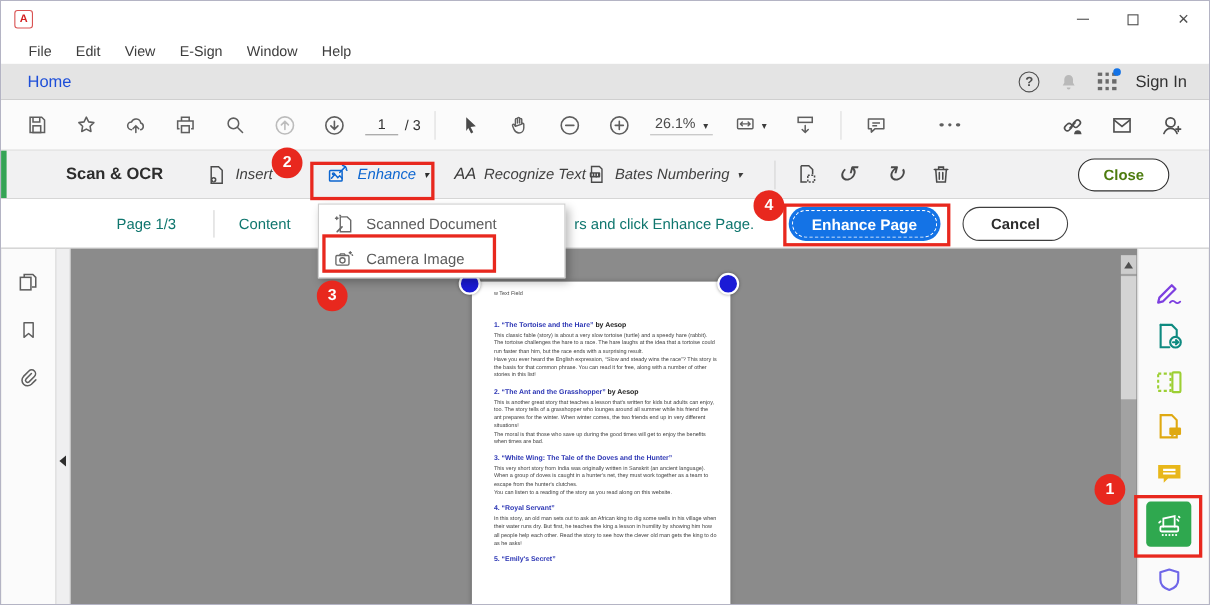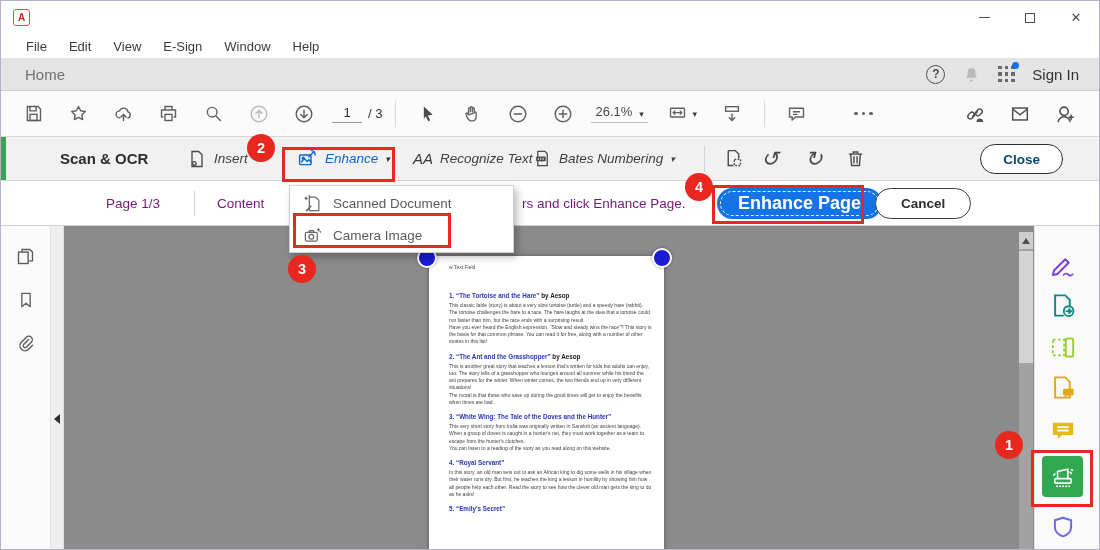--- a/index.html
+++ b/index.html
@@ -13,21 +13,21 @@
   .wintitle{font-size:13px;color:#323232;}
   .wincontrols{margin-left:auto;display:flex;height:100%;}
   .winbtn{width:46px;height:100%;display:flex;align-items:center;justify-content:center;color:#4f4f4f;font-size:13px;}
   .min-glyph{width:11px;height:0;border-top:1.4px solid #4f4f4f;display:block;}
   .max-glyph{width:10px;height:10px;border:1.3px solid #4f4f4f;display:block;}
   
   .menubar{position:absolute;left:0;top:33px;width:100%;height:24px;background:#fff;display:flex;align-items:center;padding-left:14px;font-size:13px;color:#3c3c3c;}
   .menubar span{padding:0 11px;}
   
   .tabbar{position:absolute;left:0;top:57px;width:100%;height:33px;background:#e4e4e4;border-bottom:1px solid #cfcfcf;display:flex;align-items:center;}
-  .tabitem{font-size:15px;color:#737373;padding:0 24px;height:100%;display:flex;align-items:center;}
+  .tabitem{font-size:15px;color:#1d4ed8;padding:0 24px;height:100%;display:flex;align-items:center;}
   .doctab{margin-left:18px;width:186px;height:34px;margin-bottom:-1px;background:#fcfcfc;border:1px solid #cfcfcf;border-bottom:none;
     display:flex;align-items:center;justify-content:center;gap:26px;font-size:13.5px;color:#323232;position:relative;z-index:2;}
   .tabclose{color:#6a6a6a;font-size:14px;}
   .tabright{margin-left:auto;display:flex;align-items:center;gap:17px;padding-right:20px;}
   .helpcirc{width:19px;height:19px;border:1.4px solid #4f4f4f;border-radius:50%;color:#4f4f4f;font-size:12px;font-weight:bold;display:flex;align-items:center;justify-content:center;}
   .grid9{position:relative;width:17px;height:17px;display:grid;grid-template-columns:repeat(3,1fr);gap:2.5px;}
   .grid9 i{width:3.5px;height:3.5px;background:#6b6b6b;}
   .grid9 .bluedot{position:absolute;right:-4px;top:-4px;width:7px;height:7px;border-radius:50%;background:#1473e6;}
   .signin{font-size:15px;color:#323232;}
   
@@ -42,28 +42,28 @@
   .dots3 i{width:3.5px;height:3.5px;border-radius:50%;background:#5f5f5f;}
   .tbright{margin-left:auto;display:flex;align-items:center;padding-right:12px;}
   
   .scanbar{position:absolute;left:0;top:136px;width:100%;height:44px;background:#f1f1f2;border-bottom:1px solid #d6d6d6;}
   .greenbar{position:absolute;left:0;top:0;width:5px;height:100%;background:#35a455;}
   .scantitle{position:absolute;left:30px;top:0;height:100%;display:flex;align-items:center;font-size:15px;font-weight:600;color:#2d2d2d;margin-left:29px;}
   .sbtn{position:absolute;top:0;height:100%;display:flex;align-items:center;gap:7px;font-size:13.5px;color:#404040;font-style:italic;}
   .sbtn.blue{color:#0d66d0;}
   .ssep{position:absolute;top:9px;width:1px;height:26px;background:#d4d4d4;}
   .closepill{position:absolute;right:36px;top:7px;height:30px;padding:14px 22px;border:1.6px solid #2f2f2f;border-radius:16px;
-    display:flex;align-items:center;font-size:13.5px;font-weight:600;color:#0c4a6e;background:#fff;}
+    display:flex;align-items:center;font-size:13.5px;font-weight:600;color:#4d7c0f;background:#fff;}
   .aa{font-size:15px;color:#3a3a3a;letter-spacing:0;}
   
   .actionbar{position:absolute;left:0;top:180px;width:100%;height:45px;background:#fff;border-bottom:1px solid #cfcfcf;}
-  .ab-text{position:absolute;top:0;height:100%;display:flex;align-items:center;font-size:13.5px;color:#701a75;}
+  .ab-text{position:absolute;top:0;height:100%;display:flex;align-items:center;font-size:13.5px;color:#0f766e;}
   .absep{position:absolute;top:10px;width:1px;height:25px;background:#d4d4d4;}
   .enhancepage{position:absolute;left:716px;top:7px;height:31px;padding:0 21px;border-radius:16px;background:#1473e6;color:#fff;
-    font-size:18px;font-weight:bold;display:flex;align-items:center;outline:1px dashed #fff;outline-offset:-4px;}
+    font-size:14px;font-weight:bold;display:flex;align-items:center;outline:1px dashed #fff;outline-offset:-4px;}
   .cancelbtn{position:absolute;left:874px;top:7px;height:31px;padding:0 25px;border-radius:16px;border:1.6px solid #3f3f3f;background:#fff;
     color:#2d2d2d;font-size:13.5px;font-weight:600;display:flex;align-items:center;}
   
   .main{position:absolute;left:0;top:225px;width:100%;height:325px;background:#8b8b8b;}
   .leftrail{position:absolute;left:0;top:0;width:50px;height:100%;background:#fbfbfb;border-right:1px solid #e2e2e2;
     display:flex;flex-direction:column;align-items:center;padding-top:20px;gap:23px;}
   .collapse-strip{position:absolute;left:50px;top:0;width:13px;height:100%;background:#efeff0;border-right:1px solid #dfdfdf;}
   .collapse-arrow{position:absolute;left:3px;top:188px;width:0;height:0;border-top:5px solid transparent;border-bottom:5px solid transparent;border-right:6px solid #2d2d2d;}
   
   .page{position:absolute;left:428px;top:30px;width:235px;height:295px;background:#fff;box-shadow:0 0 5px rgba(0,0,0,.35);overflow:hidden;padding:5px 12px 0 20px;}

